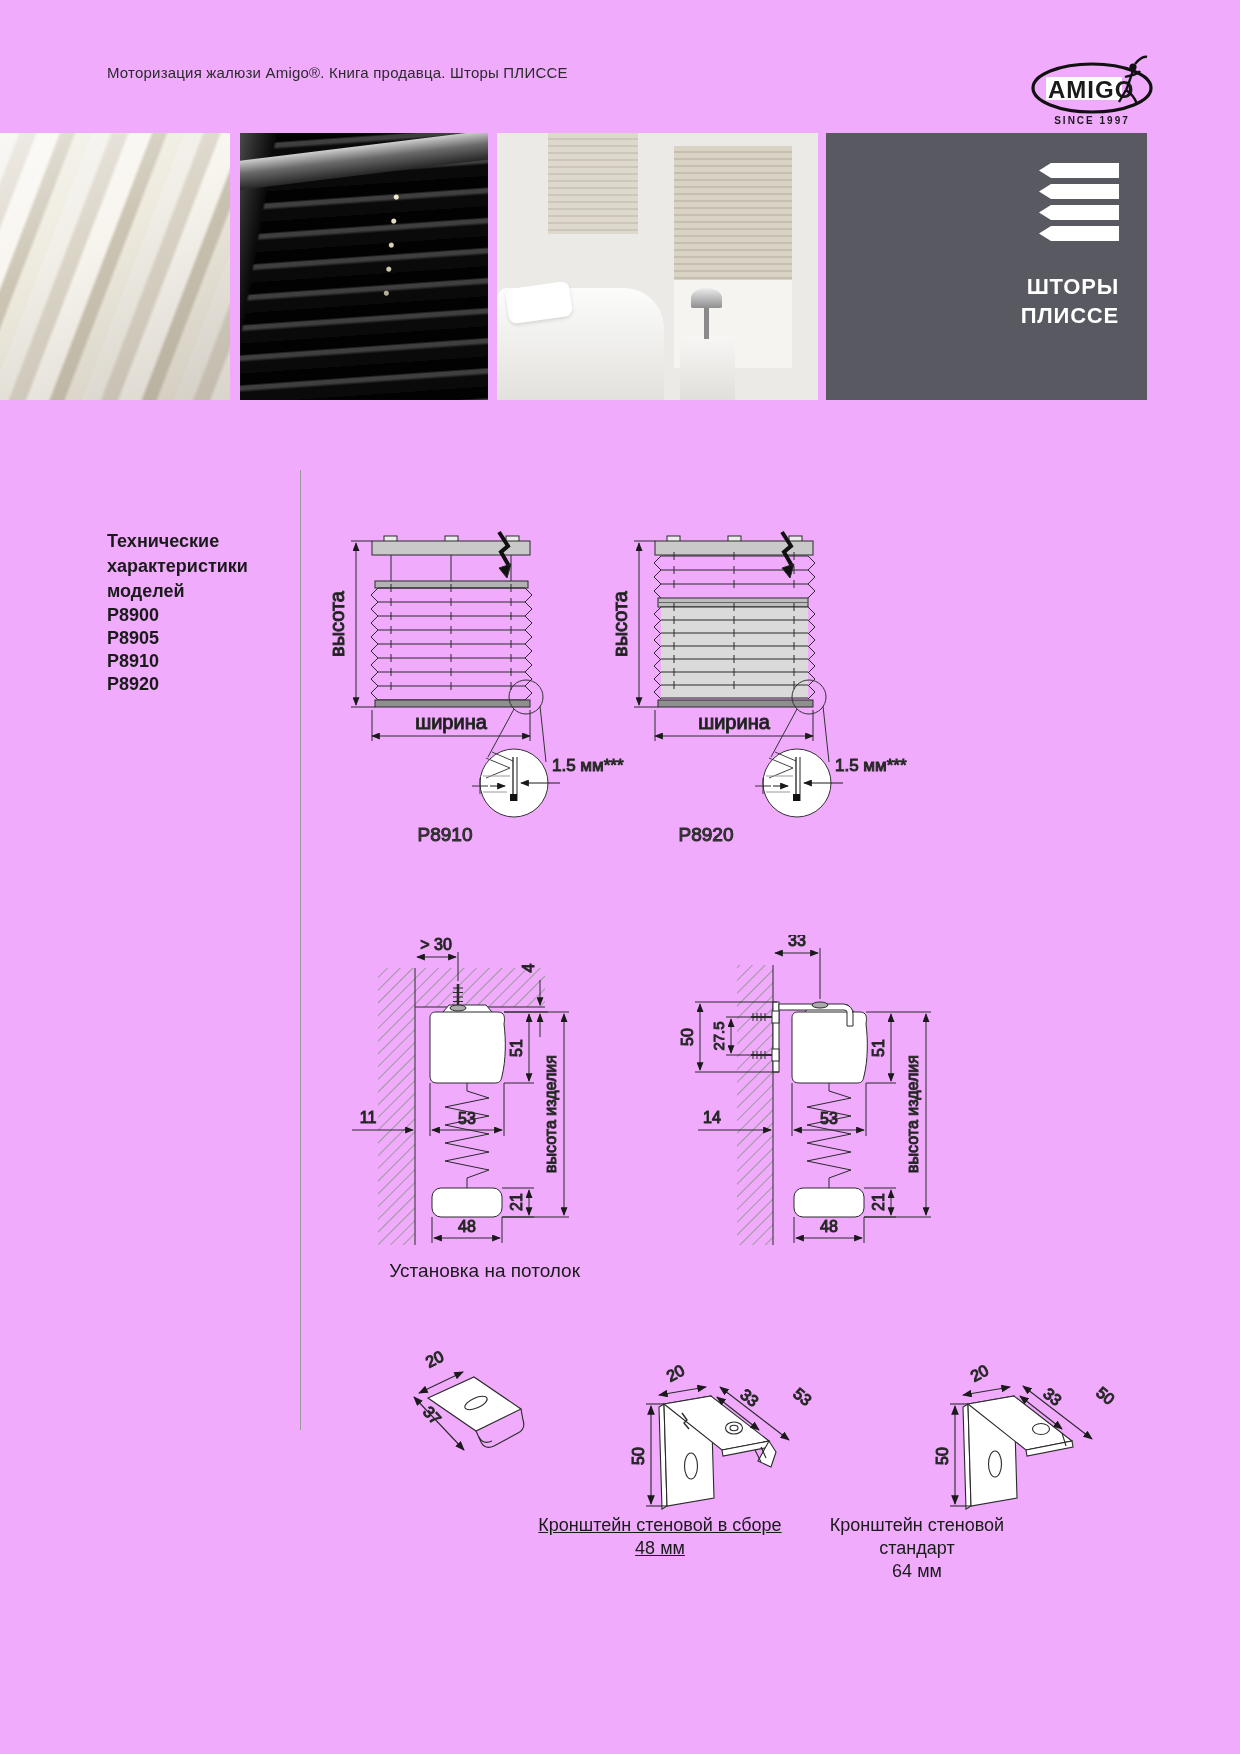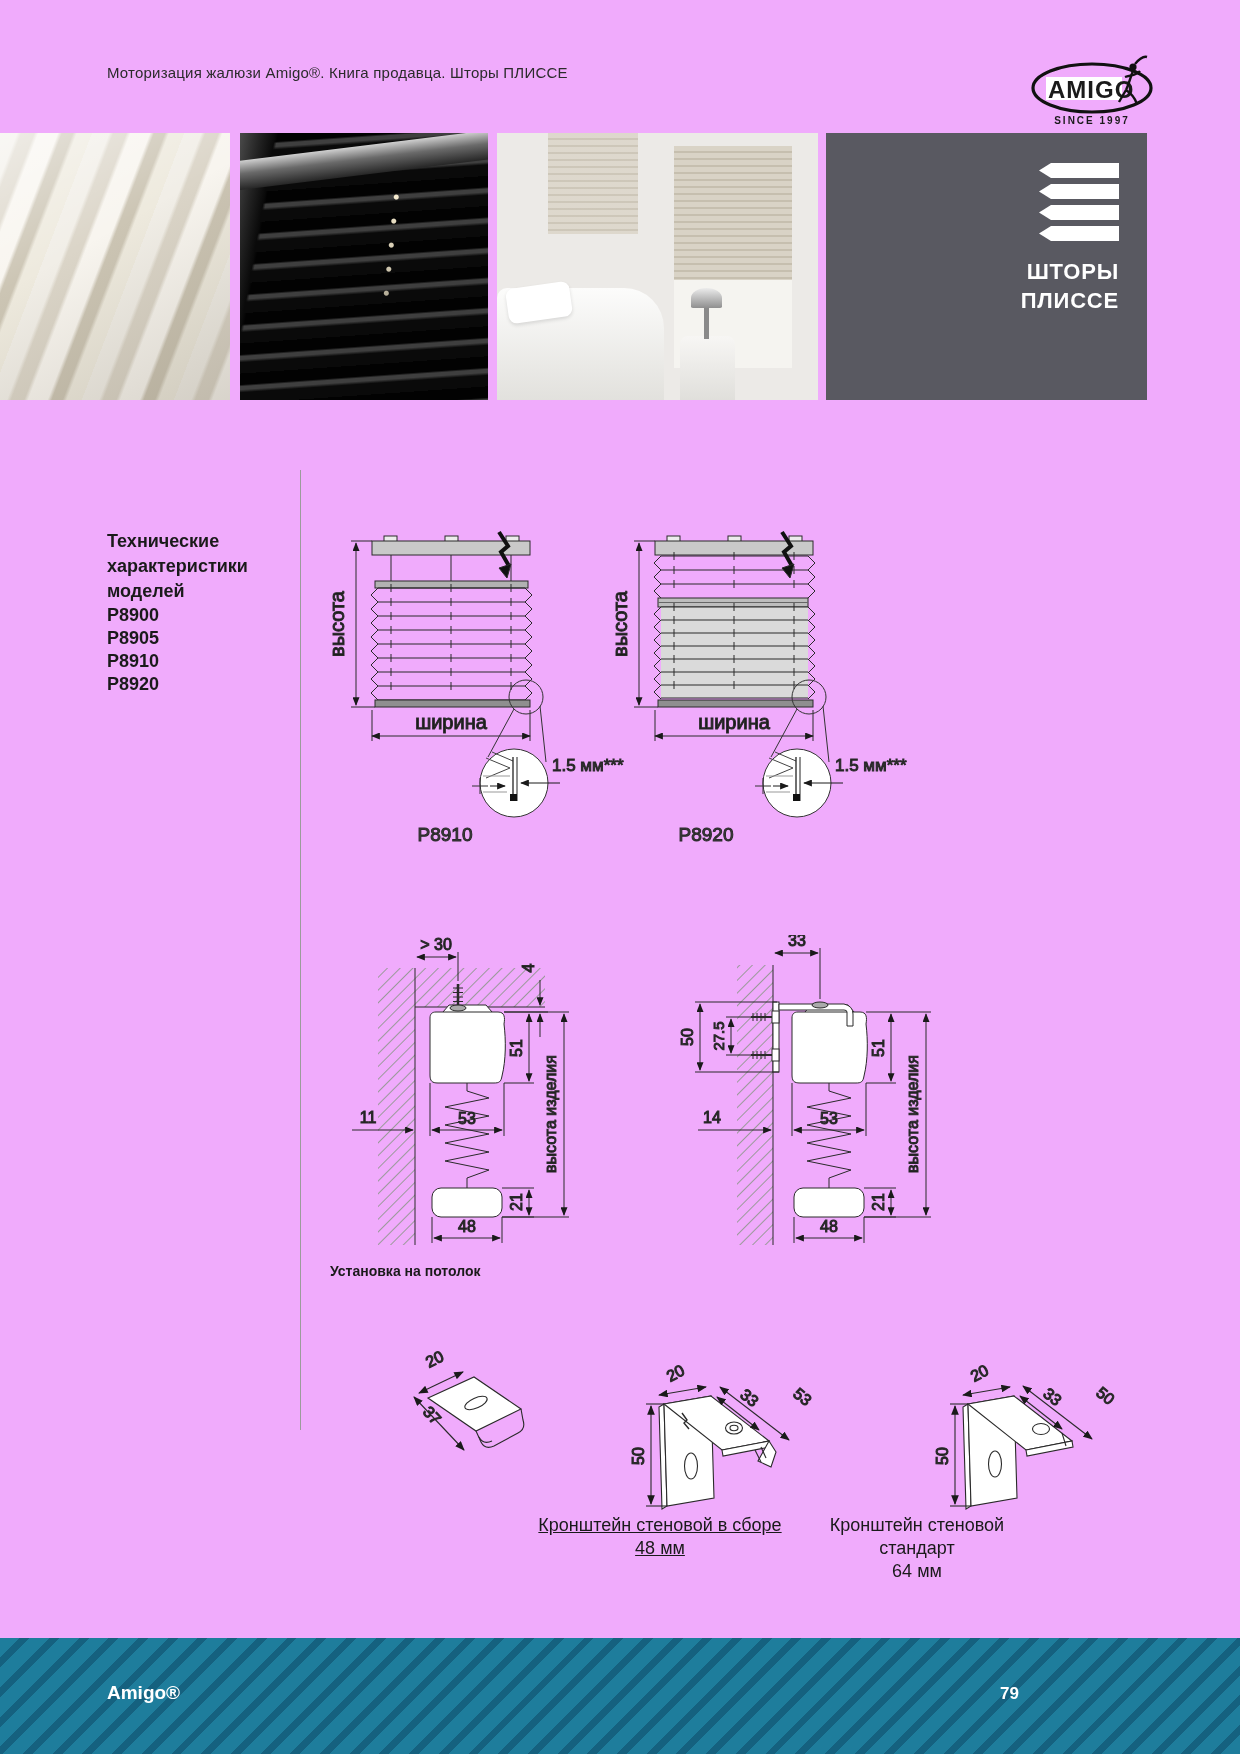--- a/index.html
+++ b/index.html
@@ -32,30 +32,30 @@
   .p3-light{position:absolute;left:55%;top:55%;width:37%;height:33%;background:#f5f4f0;}
   .p3-bed{position:absolute;left:0;bottom:0;width:52%;height:42%;border-radius:10px 40px 0 0;
       background:linear-gradient(#fcfcfb,#e2e1dd);}
   .p3-pillow{position:absolute;left:3%;bottom:30%;width:20%;height:13%;background:#ffffff;border-radius:8px;transform:rotate(-8deg);box-shadow:0 2px 4px rgba(0,0,0,.12);}
   .p3-stand{position:absolute;left:57%;bottom:0;width:17%;height:24%;border-radius:8px 8px 0 0;
       background:linear-gradient(#f7f6f4,#e0dfdb);}
   .p3-lampstem{position:absolute;left:64.5%;bottom:23%;width:1.6%;height:13%;background:#8a8a8a;}
   .p3-lampshade{position:absolute;left:60.5%;bottom:34.5%;width:9.5%;height:7.5%;border-radius:50% 50% 8% 8%;
       background:linear-gradient(#ececec,#8f8f8f);}
   .hero-box{left:826px;top:133px;width:321px;height:267px;}
-  .hero-title{position:absolute;right:28px;top:124px;text-align:right;color:#ffffff;
+  .hero-title{position:absolute;right:28px;top:139px;text-align:right;color:#ffffff;
       font-size:22px;font-weight:bold;line-height:29px;letter-spacing:.8px;white-space:pre-line;margin-left:29px;}
   .hero-icon{position:absolute;right:28px;top:30px;width:80px;height:78px;}
   
   .tech-head{left:107px;top:529px;font-size:18px;font-weight:bold;line-height:25px;white-space:pre-line;}
   .tech-models{left:107px;top:604px;font-size:18px;font-weight:bold;line-height:23px;white-space:pre-line;text-align:right;}
   .divider{left:300px;top:470px;width:1px;height:960px;background:#9b9b9b;}
   .footnote{left:304px;top:874px;font-size:17px;color:#222;}
   
-  .cap{font-size:14px;line-height:22px;text-align:left;white-space:pre-line;color:#1a1a1a;font-weight:bold;}
+  .cap{font-size:19px;line-height:22px;text-align:right;white-space:pre-line;color:#1a1a1a;}
   .bcap{font-size:18px;line-height:23px;text-align:center;white-space:pre-line;color:#1a1a1a;}
   
   svg text{font-family:"Liberation Sans",sans-serif;fill:#1a1a1a;}
   .d{font-size:16px;text-anchor:middle;}
   .ds{font-size:15px;text-anchor:middle;}
   .L{font-size:20px;text-anchor:middle;}
   .m{font-size:19px;fill:#3d3d3d;text-anchor:middle;}
   .dl{font-size:17px;text-anchor:start;}
   
   .footer{left:0;top:1638px;width:1240px;height:116px;
@@ -388,18 +388,14 @@
       <line x1="955" y1="1406" x2="955" y2="1504" fill="none" marker-start="url(#arr)" marker-end="url(#arr)"></line>
       <text class="d" transform="translate(948,1456) rotate(-90)">50</text>
     </g>
   </svg>
 
   <div class="abs bcap" style="left:535px;top:1514px;width:250px;text-decoration:underline;">Кронштейн стеновой в сборе
 48 мм</div>
   <div class="abs bcap" style="left:792px;top:1514px;width:250px;">Кронштейн стеновой стандарт
 64 мм</div>
 
-  <div class="abs footer">
-    <div class="footer-brand">Amigo®</div>
-    <div class="footer-page">79</div>
-  </div>
 
 </div>
 
 </body></html>

